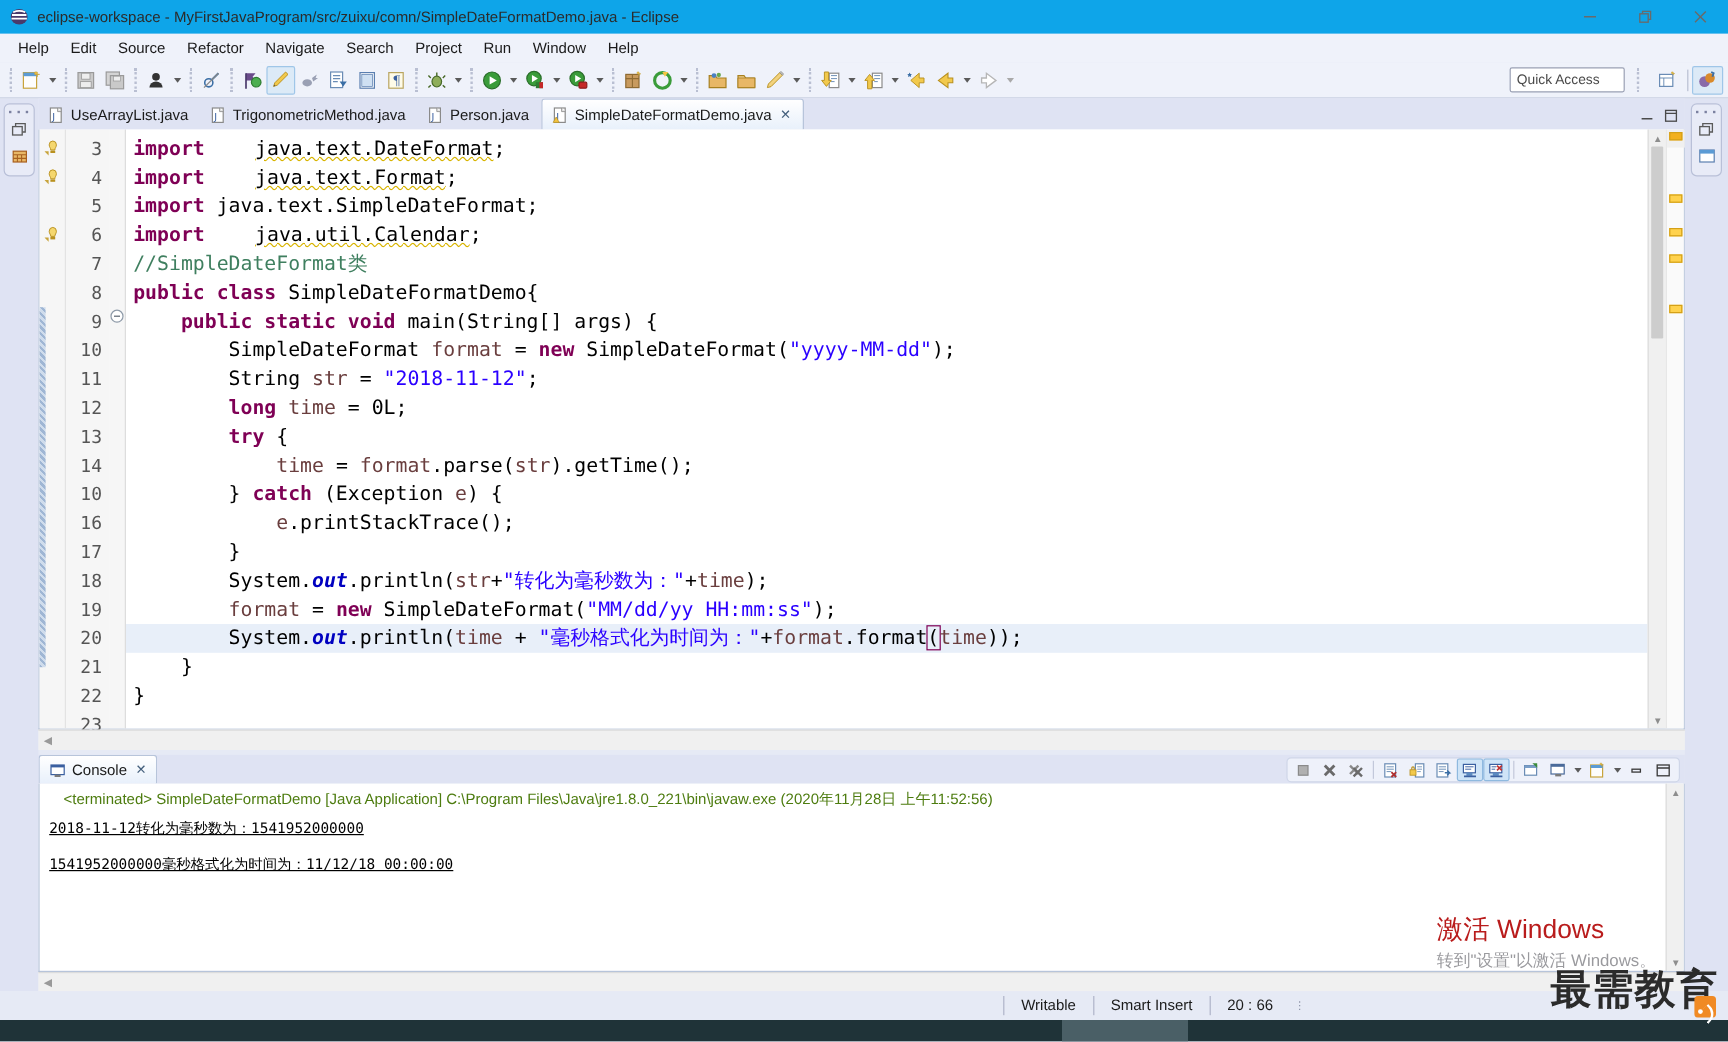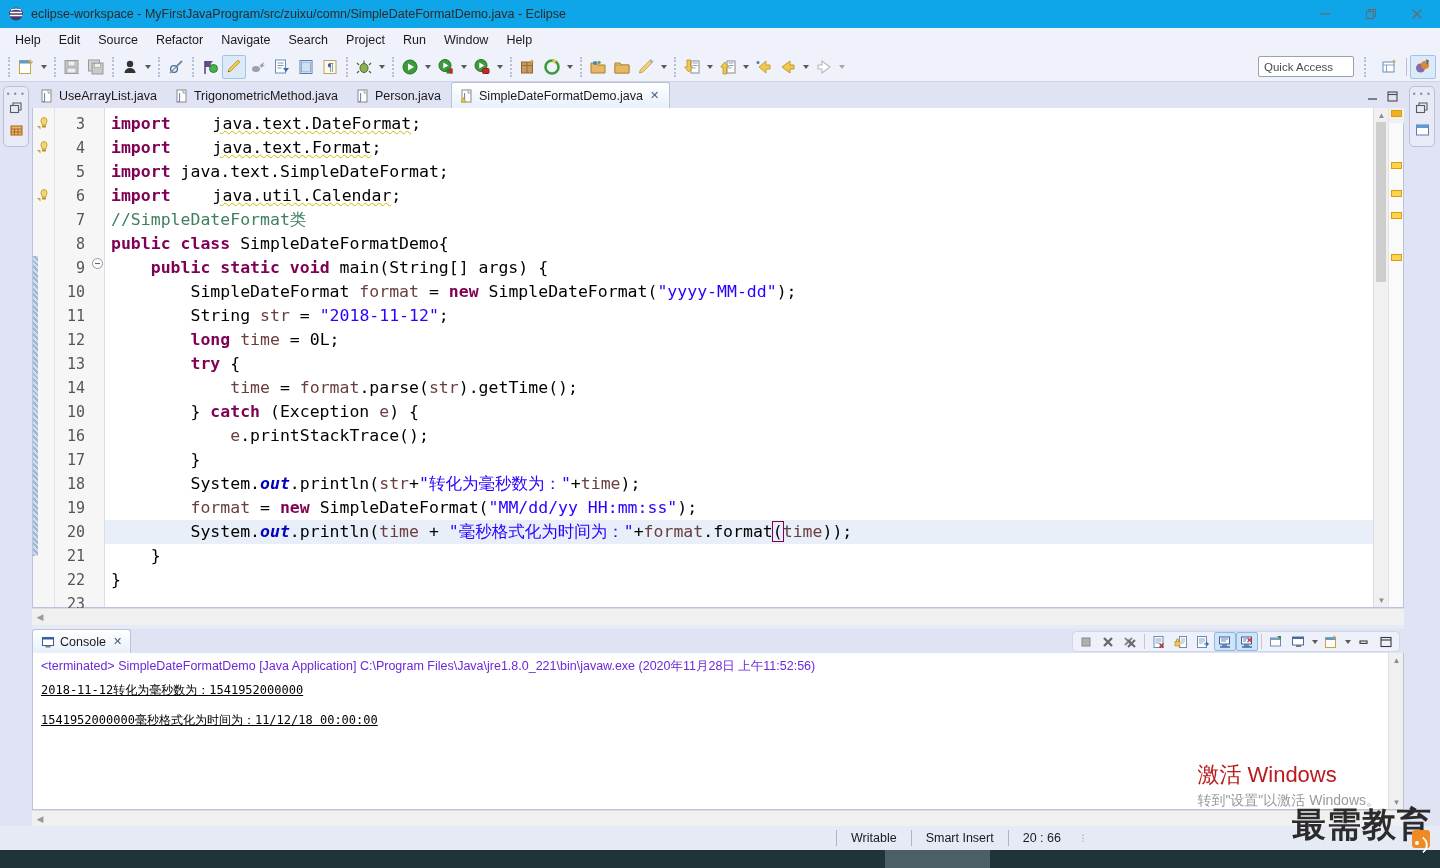--- a/index.html
+++ b/index.html
@@ -249,21 +249,21 @@
   .ctool-arrow { width: 11px; height: 19px; display: flex; align-items: center; justify-content: center; }
   .ctool-arrow::after { content: ""; width: 0; height: 0;
     border-left: 3.5px solid transparent; border-right: 3.5px solid transparent; border-top: 4px solid #5a5a5a; }
 
   .console-body {
     flex: 1 1 auto; background: #fff;
     border: 1px solid #b7c4da; border-top: none;
     display: flex; min-height: 0; position: relative;
   }
   .console-text { flex: 1 1 auto; padding: 4px 0 0 8px; overflow: hidden; }
-  .term-line { font-size: 12.5px; color: #6d28d9; white-space: nowrap; line-height: 18px; }
+  .term-line { font-size: 12.5px; color: #4d7c0f; white-space: nowrap; line-height: 18px; margin-left: 12px; }
   .out-line {
     font-family: "DejaVu Sans Mono", monospace; font-size: 12px; color: #000;
     line-height: 30px; white-space: pre; text-decoration: underline;
   }
   .console-hscroll {
     height: 16px; flex: 0 0 16px; background: #f0f0f0; border-top: 1px solid #dcdcdc;
     display: flex; align-items: center;
   }
 
   

